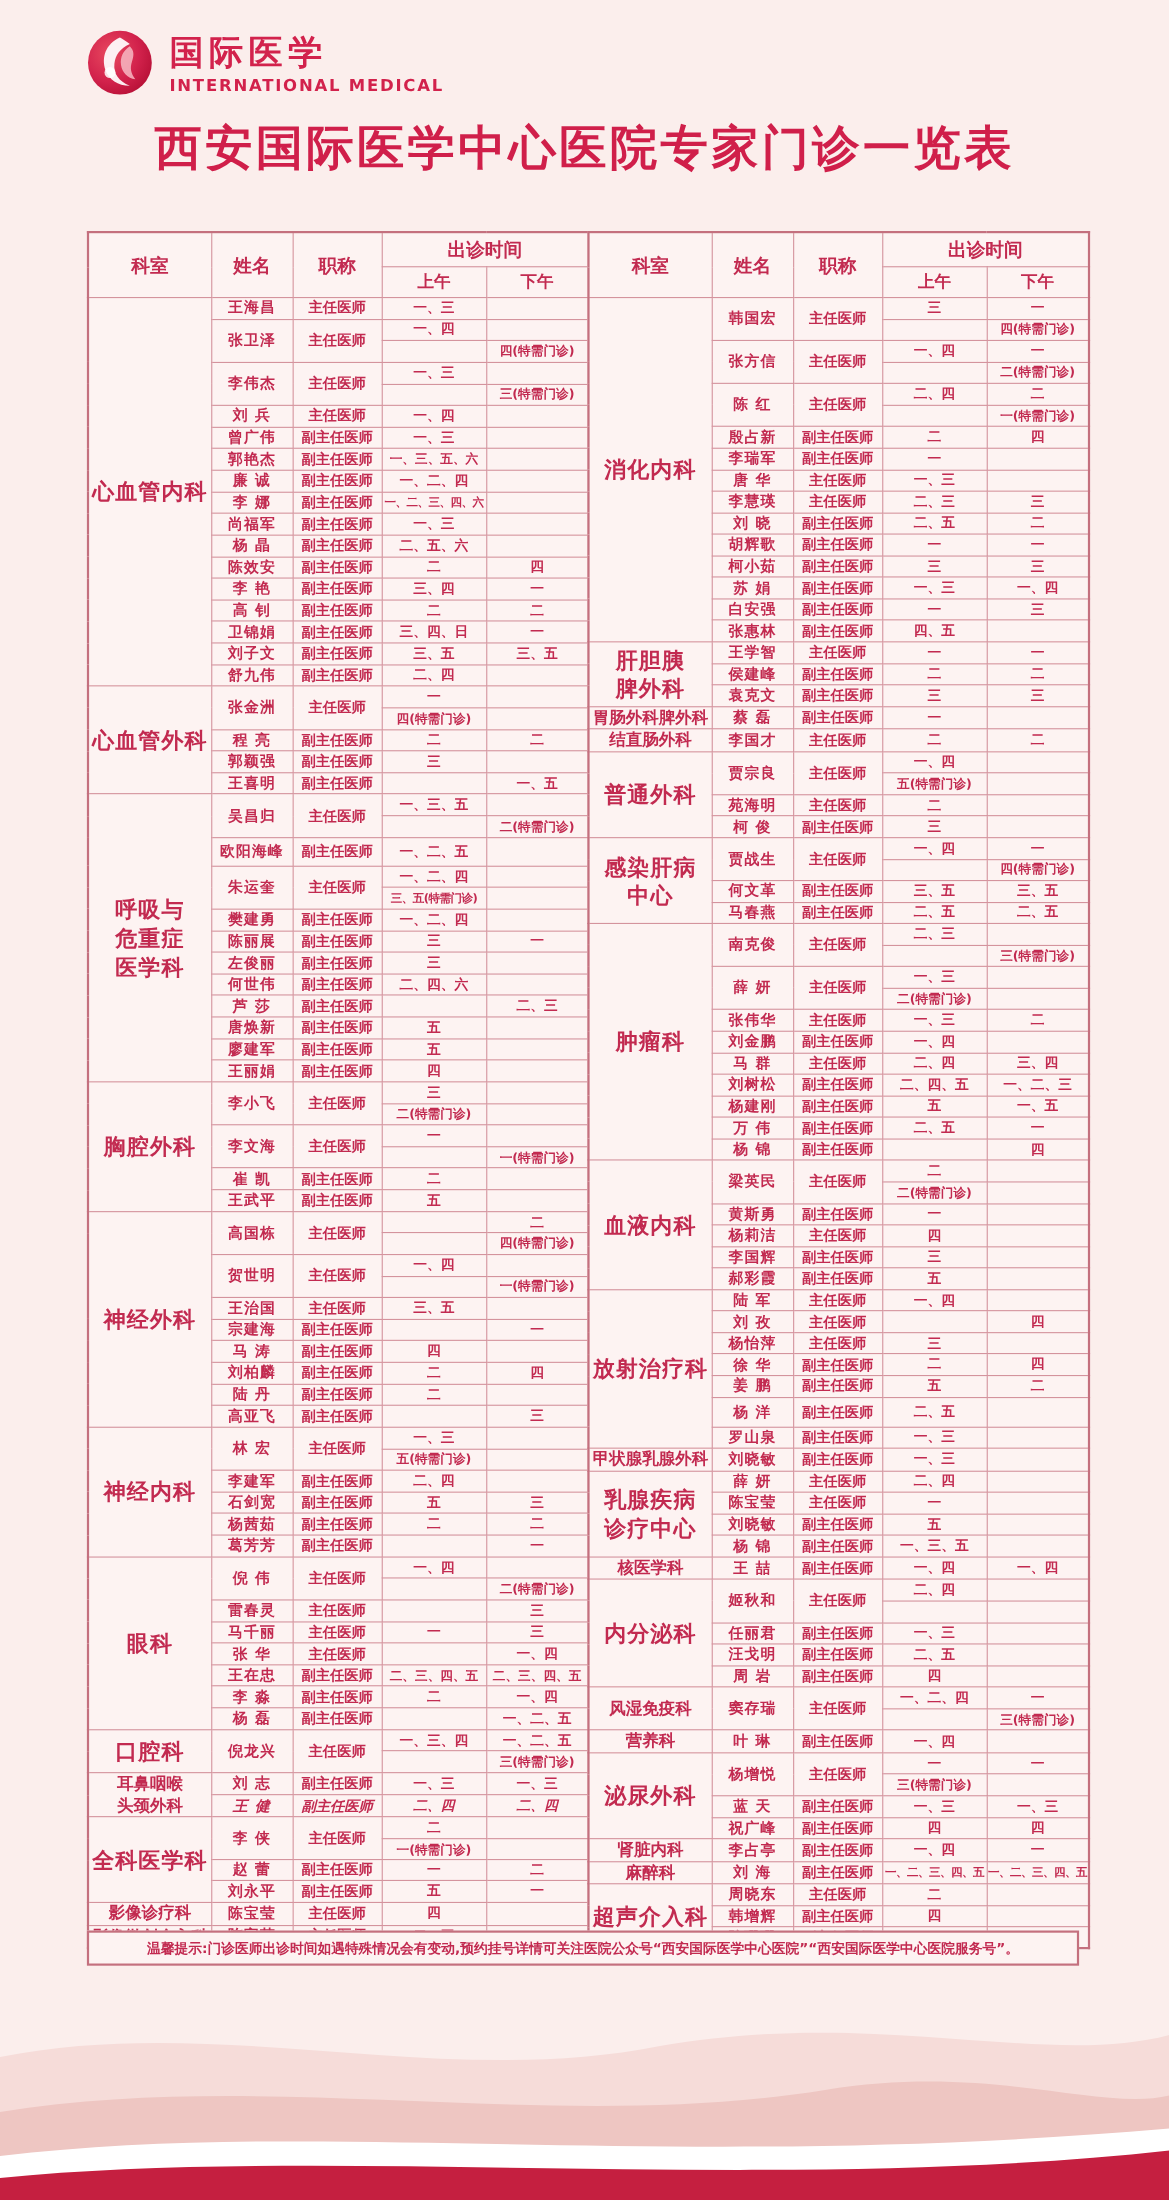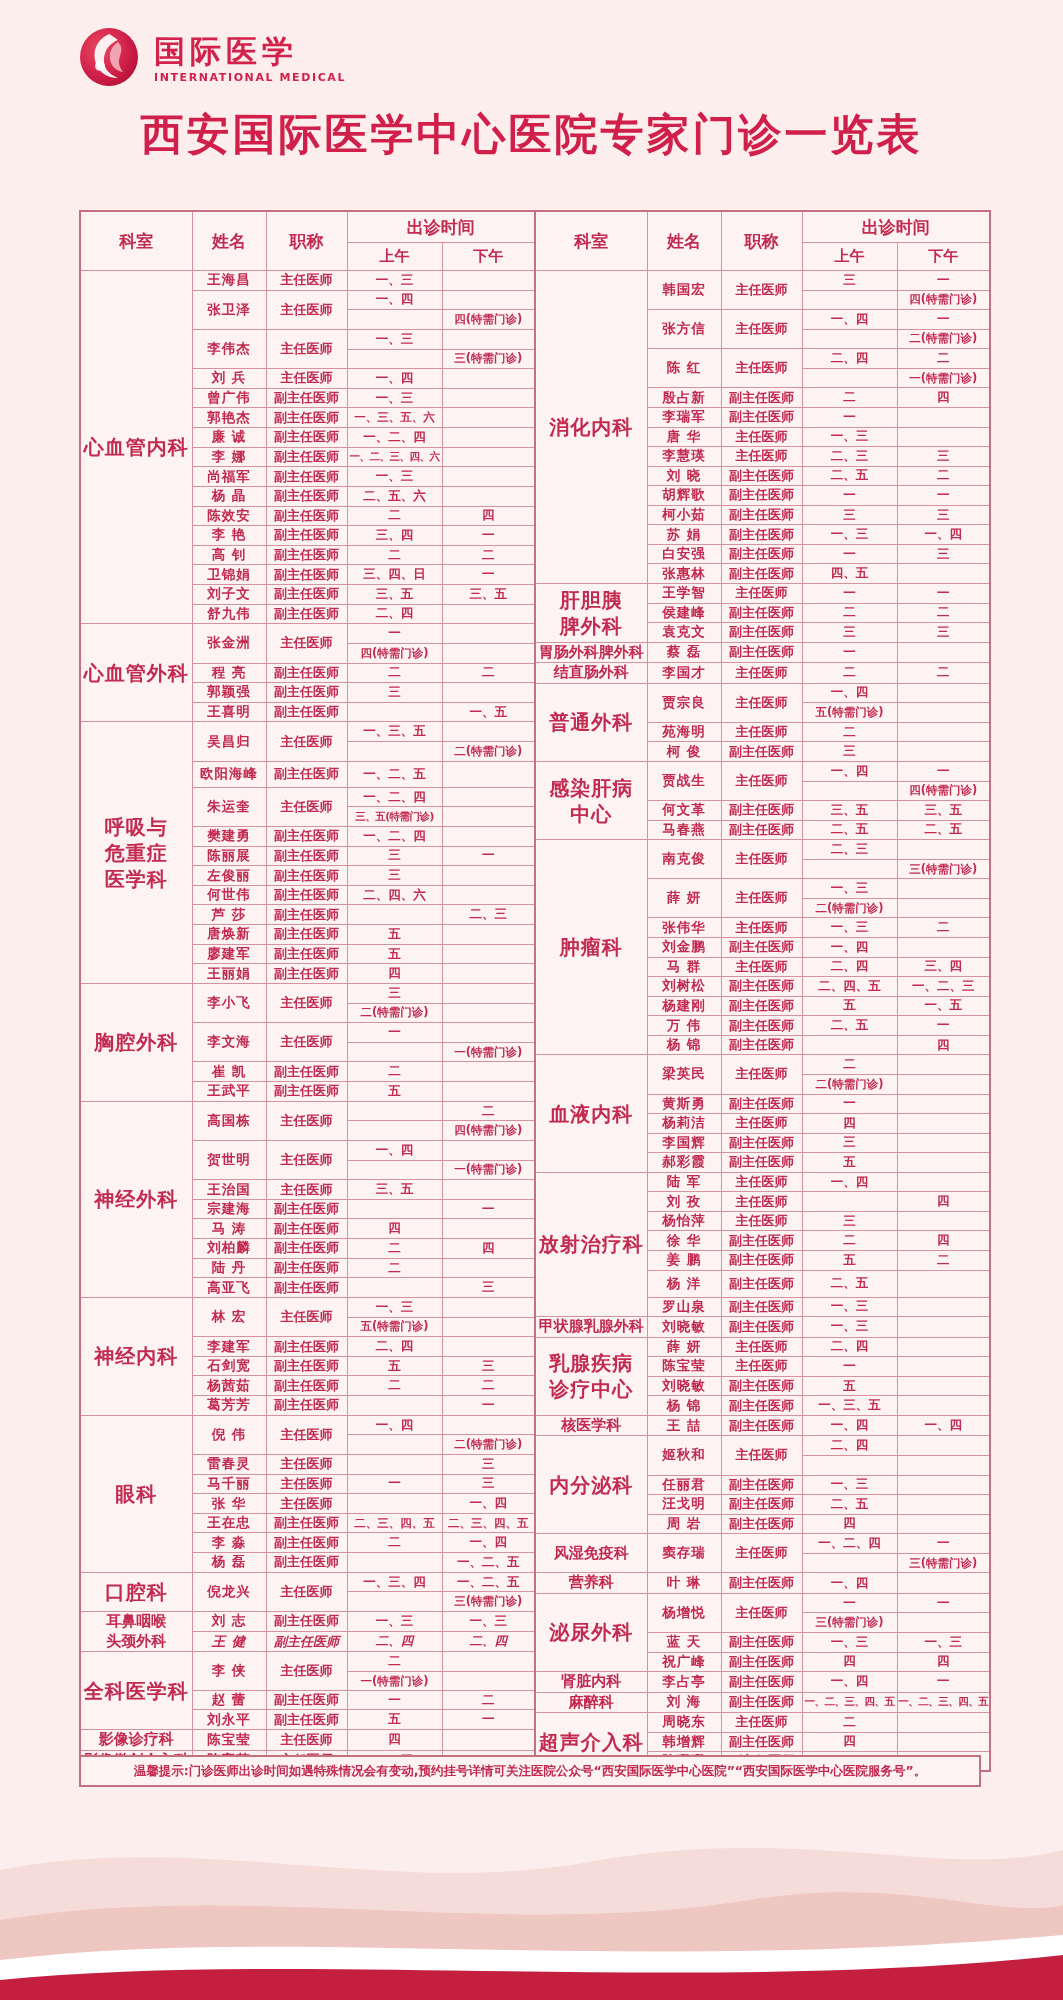--- a/index.html
+++ b/index.html
@@ -1,20 +1,20 @@
 <!DOCTYPE html>
 <html><head>
 <meta charset="utf-8">
 <style>
   html,body{margin:0;padding:0;}
   body{font-family:"DejaVu Sans","Liberation Sans",sans-serif;}
   .page{position:relative;width:1063px;height:2000px;background:#fbeeec;overflow:hidden;}
   .logo{position:absolute;left:78px;top:26px;display:flex;align-items:center;gap:14px;}
   .logo-cn{font-size:31px;font-weight:bold;color:#d2224c;letter-spacing:5px;line-height:1.1;}
-  .logo-en{font-size:11px;font-weight:bold;color:#d2224c;letter-spacing:1.6px;margin-top:3px;}
+  .logo-en{font-size:15px;font-weight:bold;color:#d2224c;letter-spacing:1.6px;margin-top:3px;}
   .title{position:absolute;left:0;top:106px;width:100%;text-align:center;font-size:43px;font-weight:bold;color:#d01f4a;letter-spacing:3px;margin:0;}
   .tables{position:absolute;left:79px;top:210px;display:flex;}
   table.sched{border-collapse:collapse;table-layout:fixed;background:#fdf3f2;}
   table.sched + table.sched{margin-left:-2px;}
   table.sched th,table.sched td{border:1px solid #d4939d;padding:0;text-align:center;vertical-align:middle;color:#c22a50;font-weight:bold;overflow:hidden;}
   table.sched{border:2px solid #c4707e;}
   th.h{font-size:17px;height:30px;}
   th.h2{font-size:15px;height:27px;}
   td.dept{font-size:20px;letter-spacing:1px;white-space:pre-line;line-height:1.3;color:#bd2449;}
   td.dept.sm{font-size:15px;letter-spacing:0;}

